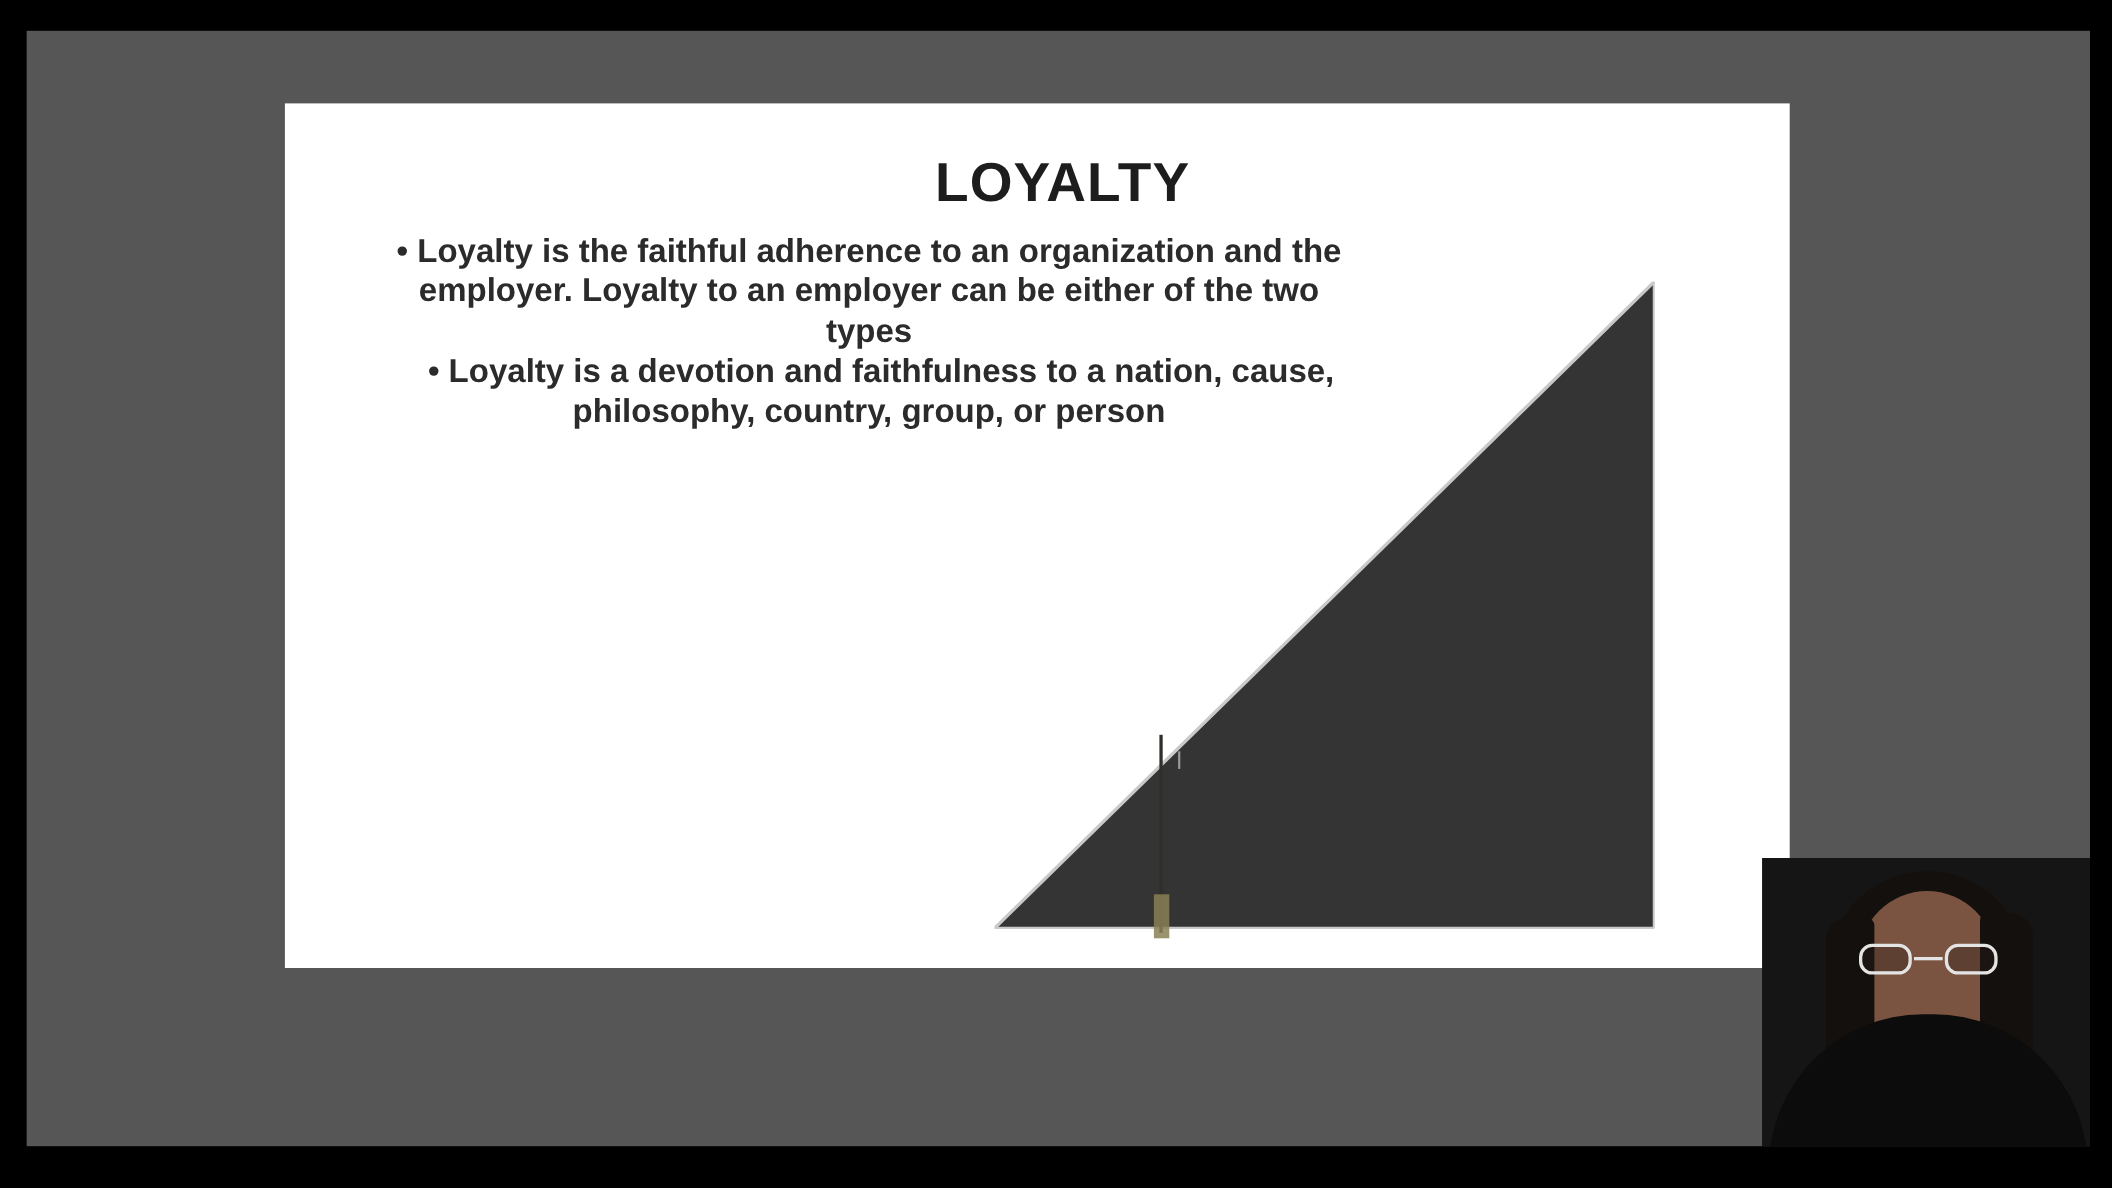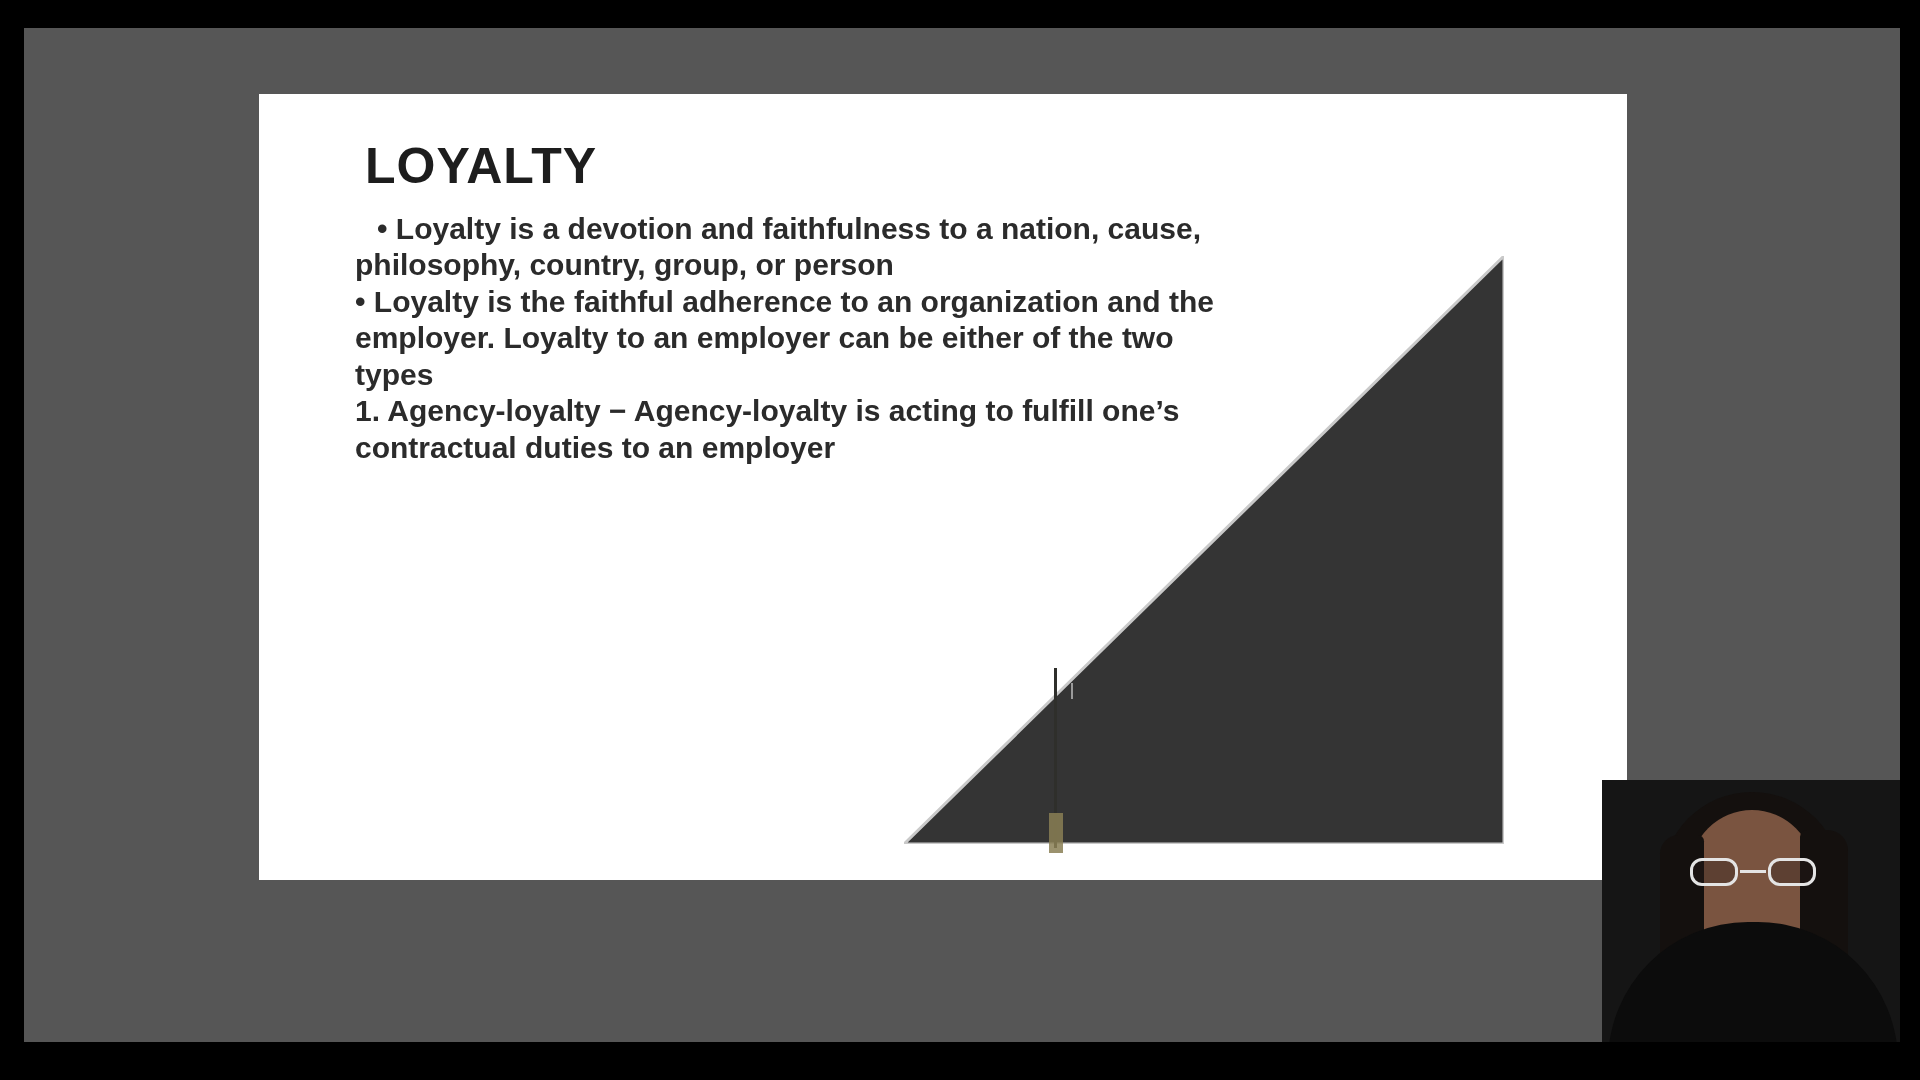--- a/index.html
+++ b/index.html
@@ -11,20 +11,21 @@
     overflow: hidden;
     font-family: "Liberation Sans", sans-serif;
   }
 
   #stage {
     position: relative;
     width: 1920px;
     height: 1080px;
     background: #000000;
     overflow: hidden;
+    text-align: center;
   }
 
   
   .bar-top {
     position: absolute;
     left: 0; top: 0;
     width: 1920px; height: 28px;
     background: #000000;
   }
   .bar-bottom {
@@ -252,23 +253,22 @@
 <div id="stage">
 
   <div class="bar-top"></div>
   <div class="bar-bottom"></div>
 
   <div id="video-canvas">
 
     <div id="slide">
       <h1 id="slide-title">LOYALTY</h1>
       <div id="slide-body">
+        <p class="para">• Loyalty is the faithful adherence to an organization and the employer. Loyalty to an employer can be either of the two types</p>
         <p class="para indent-first">• Loyalty is a devotion and faithfulness to a nation, cause, philosophy, country, group, or person</p>
-        <p class="para">• Loyalty is the faithful adherence to an organization and the employer. Loyalty to an employer can be either of the two types</p>
-        <p class="para">1. Agency-loyalty − Agency-loyalty is acting to fulfill one’s contractual duties to an employer</p>
       </div>
     </div>
 
     <div id="text-caret"></div>
 
     <div id="triangle-shape">
       <svg width="600" height="588" viewBox="0 0 600 588" xmlns="http://www.w3.org/2000/svg">
         <polygon points="600,0 600,588 0,588" fill="#343434" stroke="#c9c9c9" stroke-width="3"></polygon>
       </svg>
     </div>

